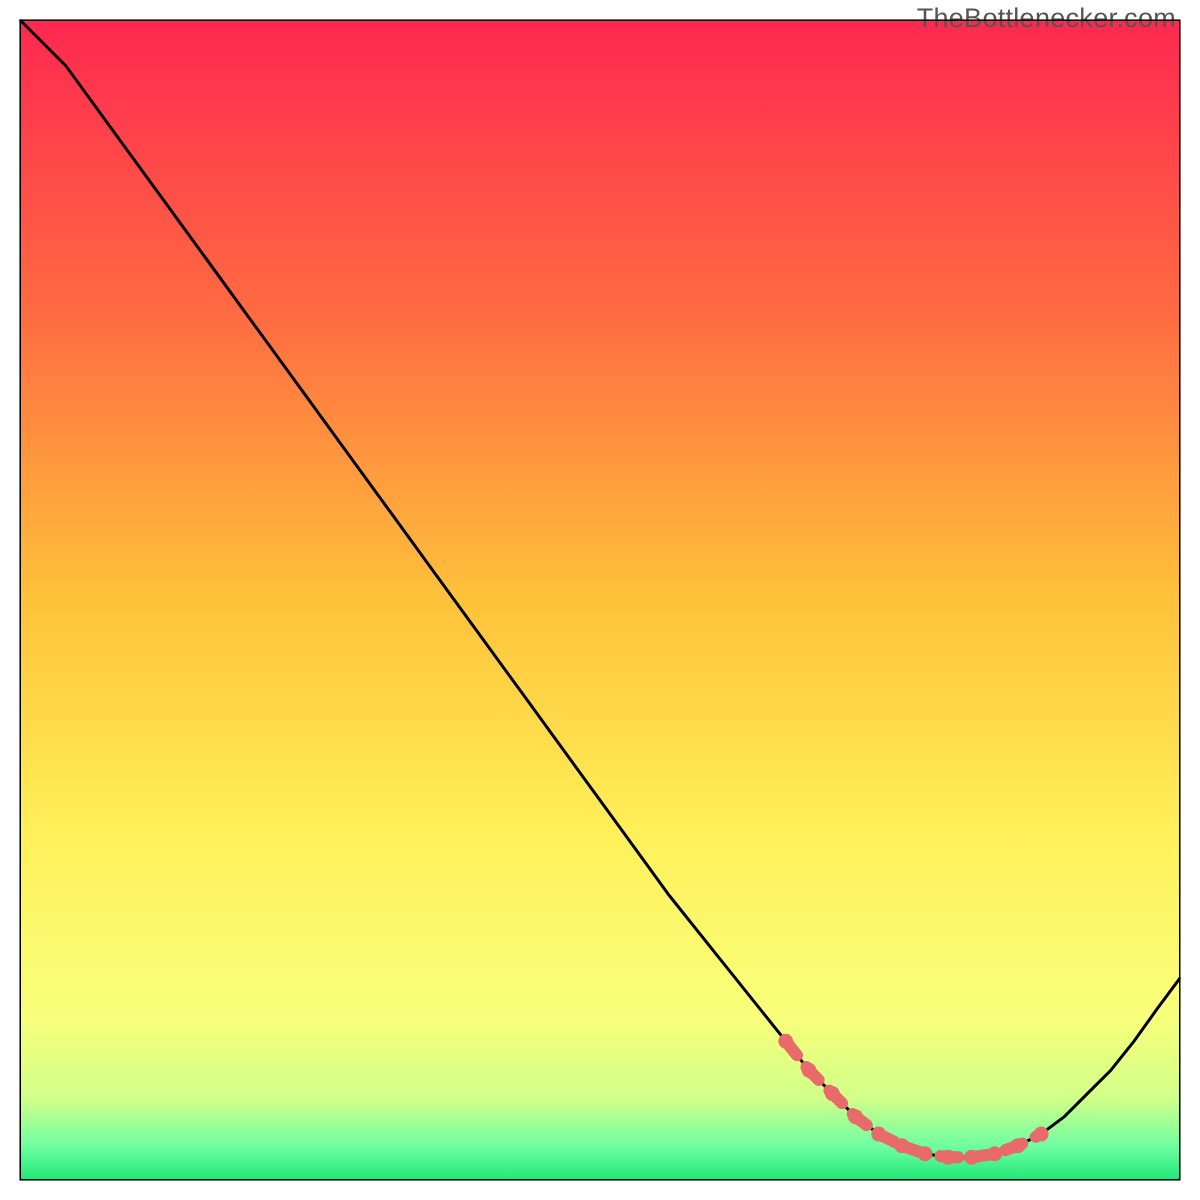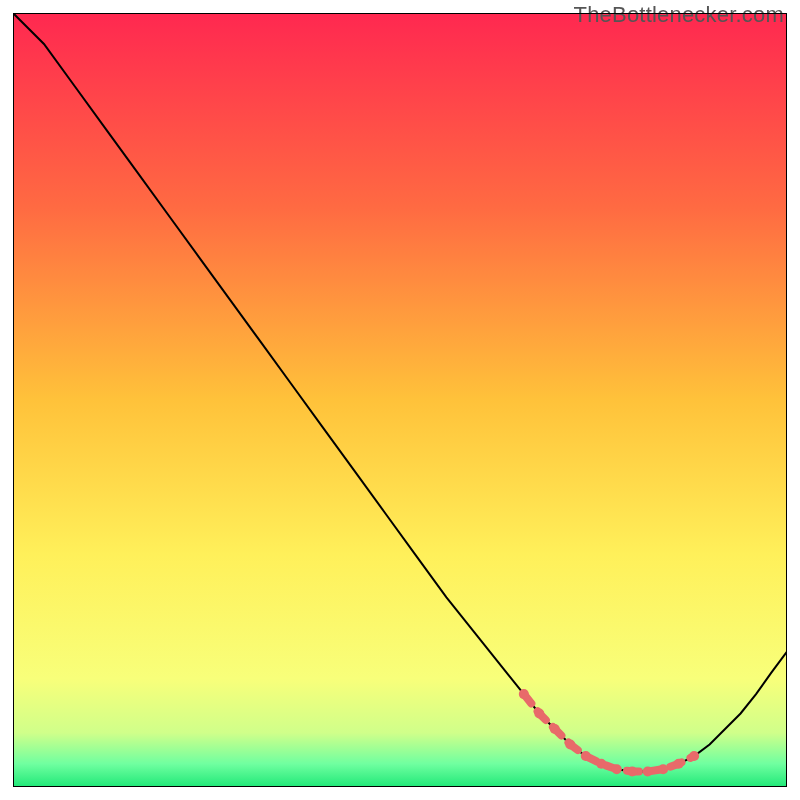--- a/index.html
+++ b/index.html
@@ -36,21 +36,21 @@
     left: 0;
     top: 0;
     width: 100%;
     height: 100%;
     z-index: 2;
   }
   .watermark {
     position: absolute;
     top: 2px;
     right: 16px;
-    font-size: 22px;
+    font-size: 18px;
     color: #555555;
     font-weight: normal;
     z-index: 3;
     letter-spacing: 0.2px;
   }
   .border-rect {
     position: absolute;
     left: 13px;
     top: 13px;
     width: 774px;

